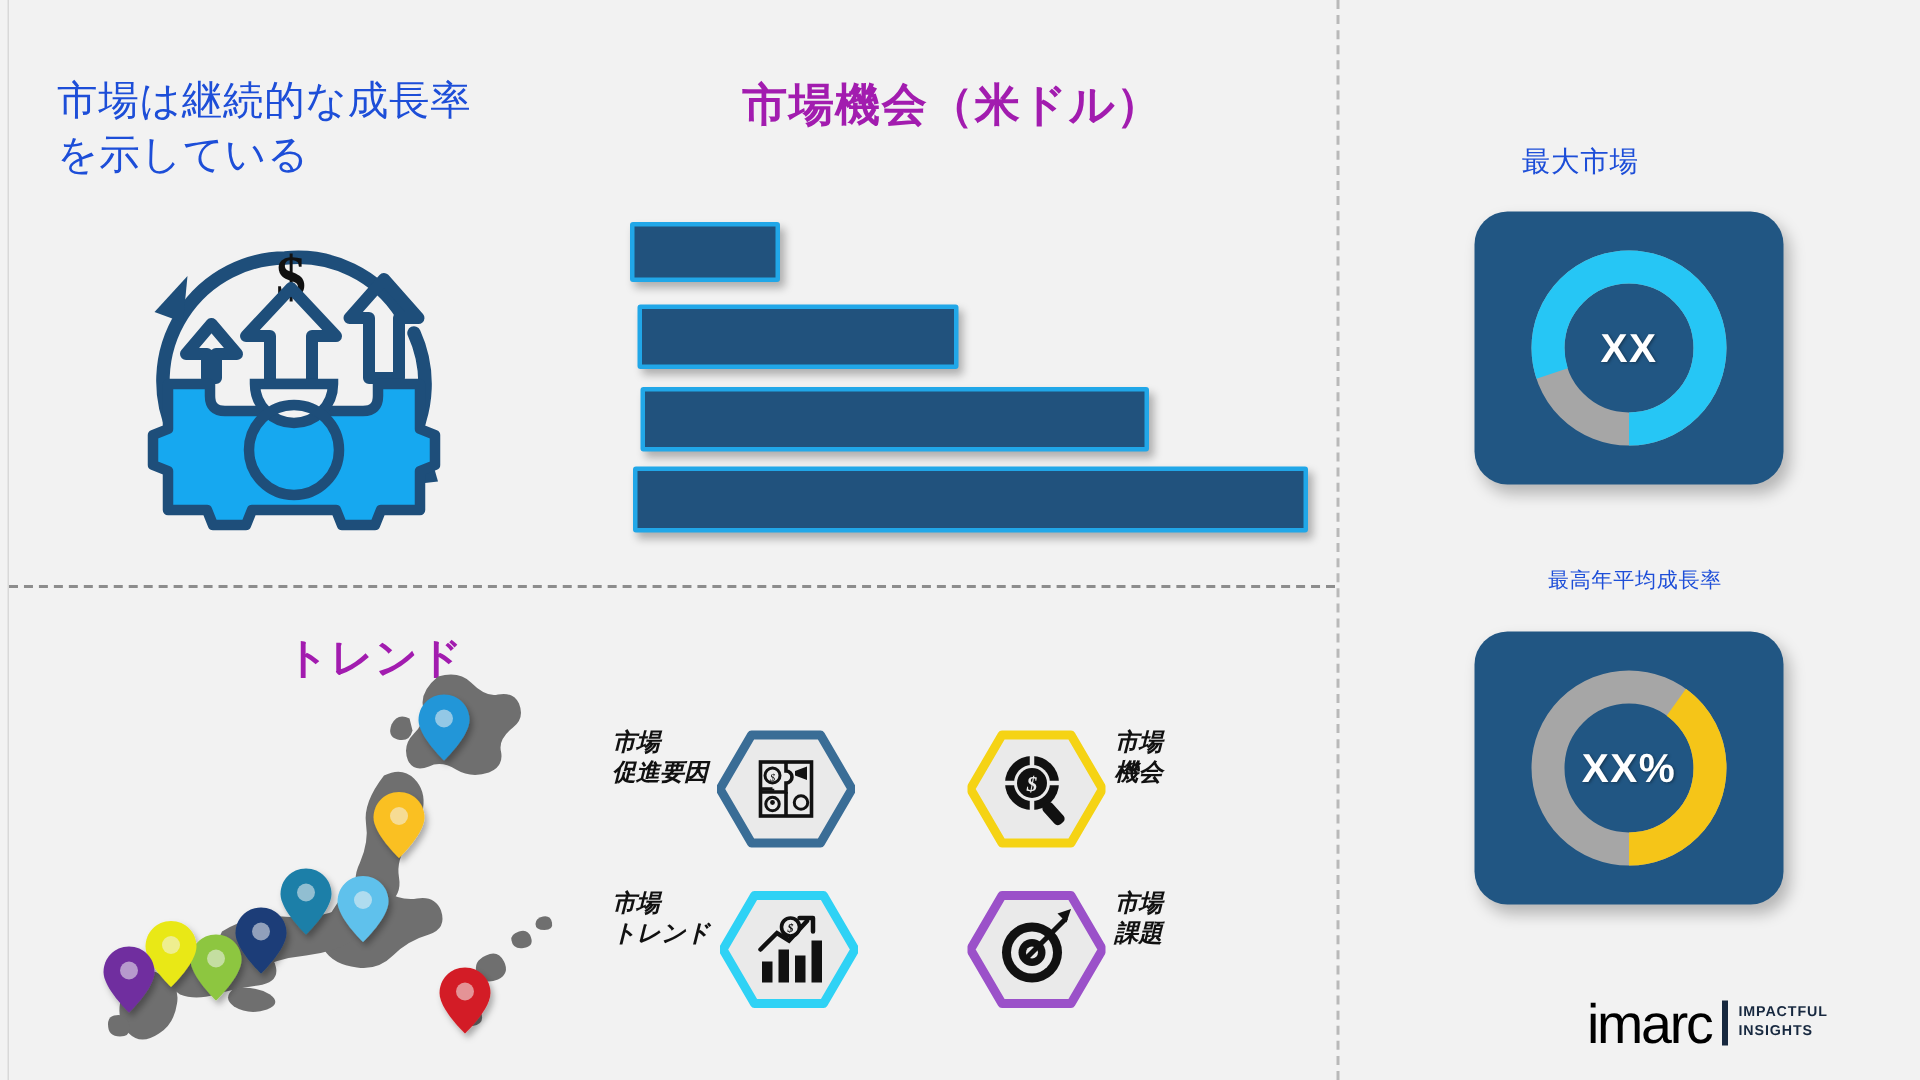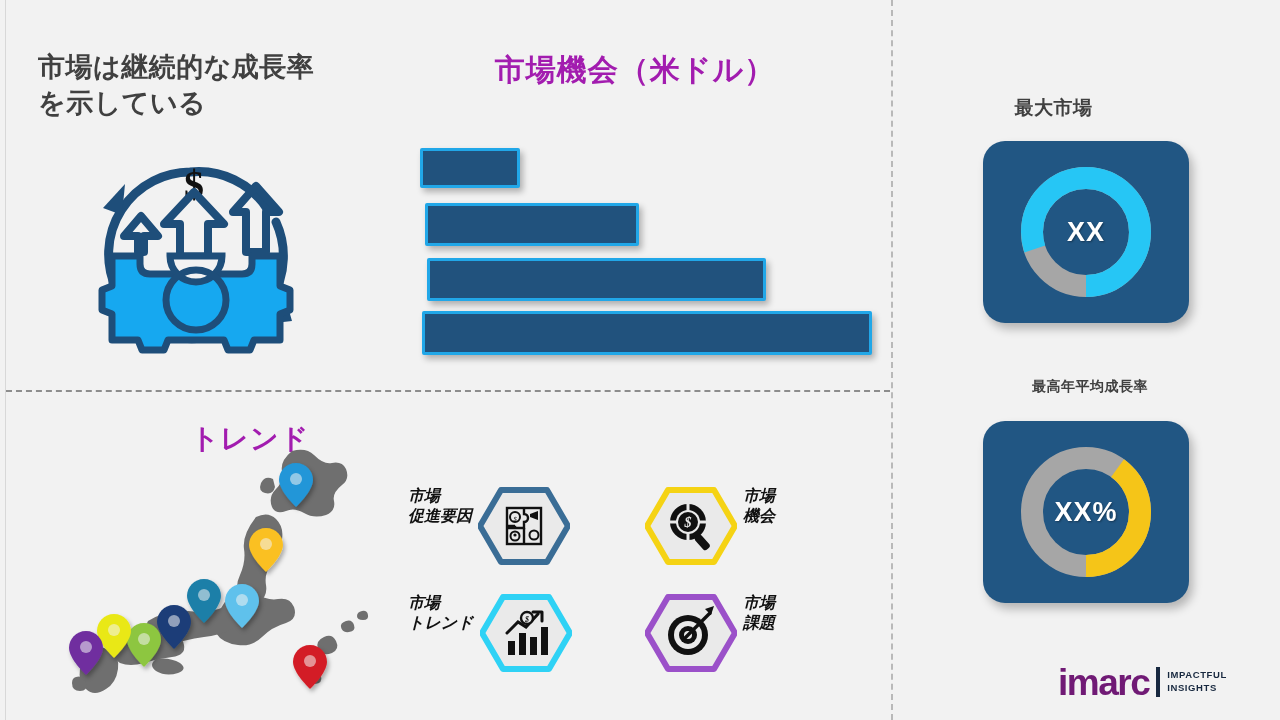--- a/index.html
+++ b/index.html
@@ -19,21 +19,21 @@
     position:absolute; left:891px; top:0; width:0; height:720px;
     border-left:2px dashed #b9b9b9;
   }
   .div-horz{
     position:absolute; left:6px; top:390px; width:884px; height:0;
     border-top:2px dashed #8d8d8d;
   }
 
   
   .h-black{
-    font-weight:bold; color:#404040; letter-spacing:.5px;
+    font-weight:normal; color:#1d4ed8; letter-spacing:.5px;
   }
   .h-navy{
     font-weight:bold; color:#a21caf; letter-spacing:1px;
   }
 
   #title-growth{
     position:absolute; left:38px; top:50px; width:350px;
     font-size:27px; line-height:1.32;
   }
   #title-opportunity{
@@ -100,21 +100,21 @@
   .dyn-label{
     font-size:16px; font-weight:bold; color:#111; line-height:1.28; white-space:pre-line;
   }
   .dyn-label.right{ text-align:left; }
   .dyn-label.left{ text-align:left; }
   .hexwrap{ position:relative; width:92px; height:80px; flex:none; }
 
   
   #logo{ position:absolute; left:1058px; top:658px; width:200px; height:48px; }
   .logo-word{
-    font-size:37px; font-weight:bold; color:#701a75;
+    font-size:37px; font-weight:normal; color:#000000;
     letter-spacing:-1.5px; line-height:1;
   }
   .logo-bar{ width:4px; height:30px; background:#17283f; }
   .logo-tag{
     font-size:9.5px; font-weight:bold; color:#17283f;
     line-height:1.35; letter-spacing:.6px;
   }
 </style>
 </head>
 <body>

